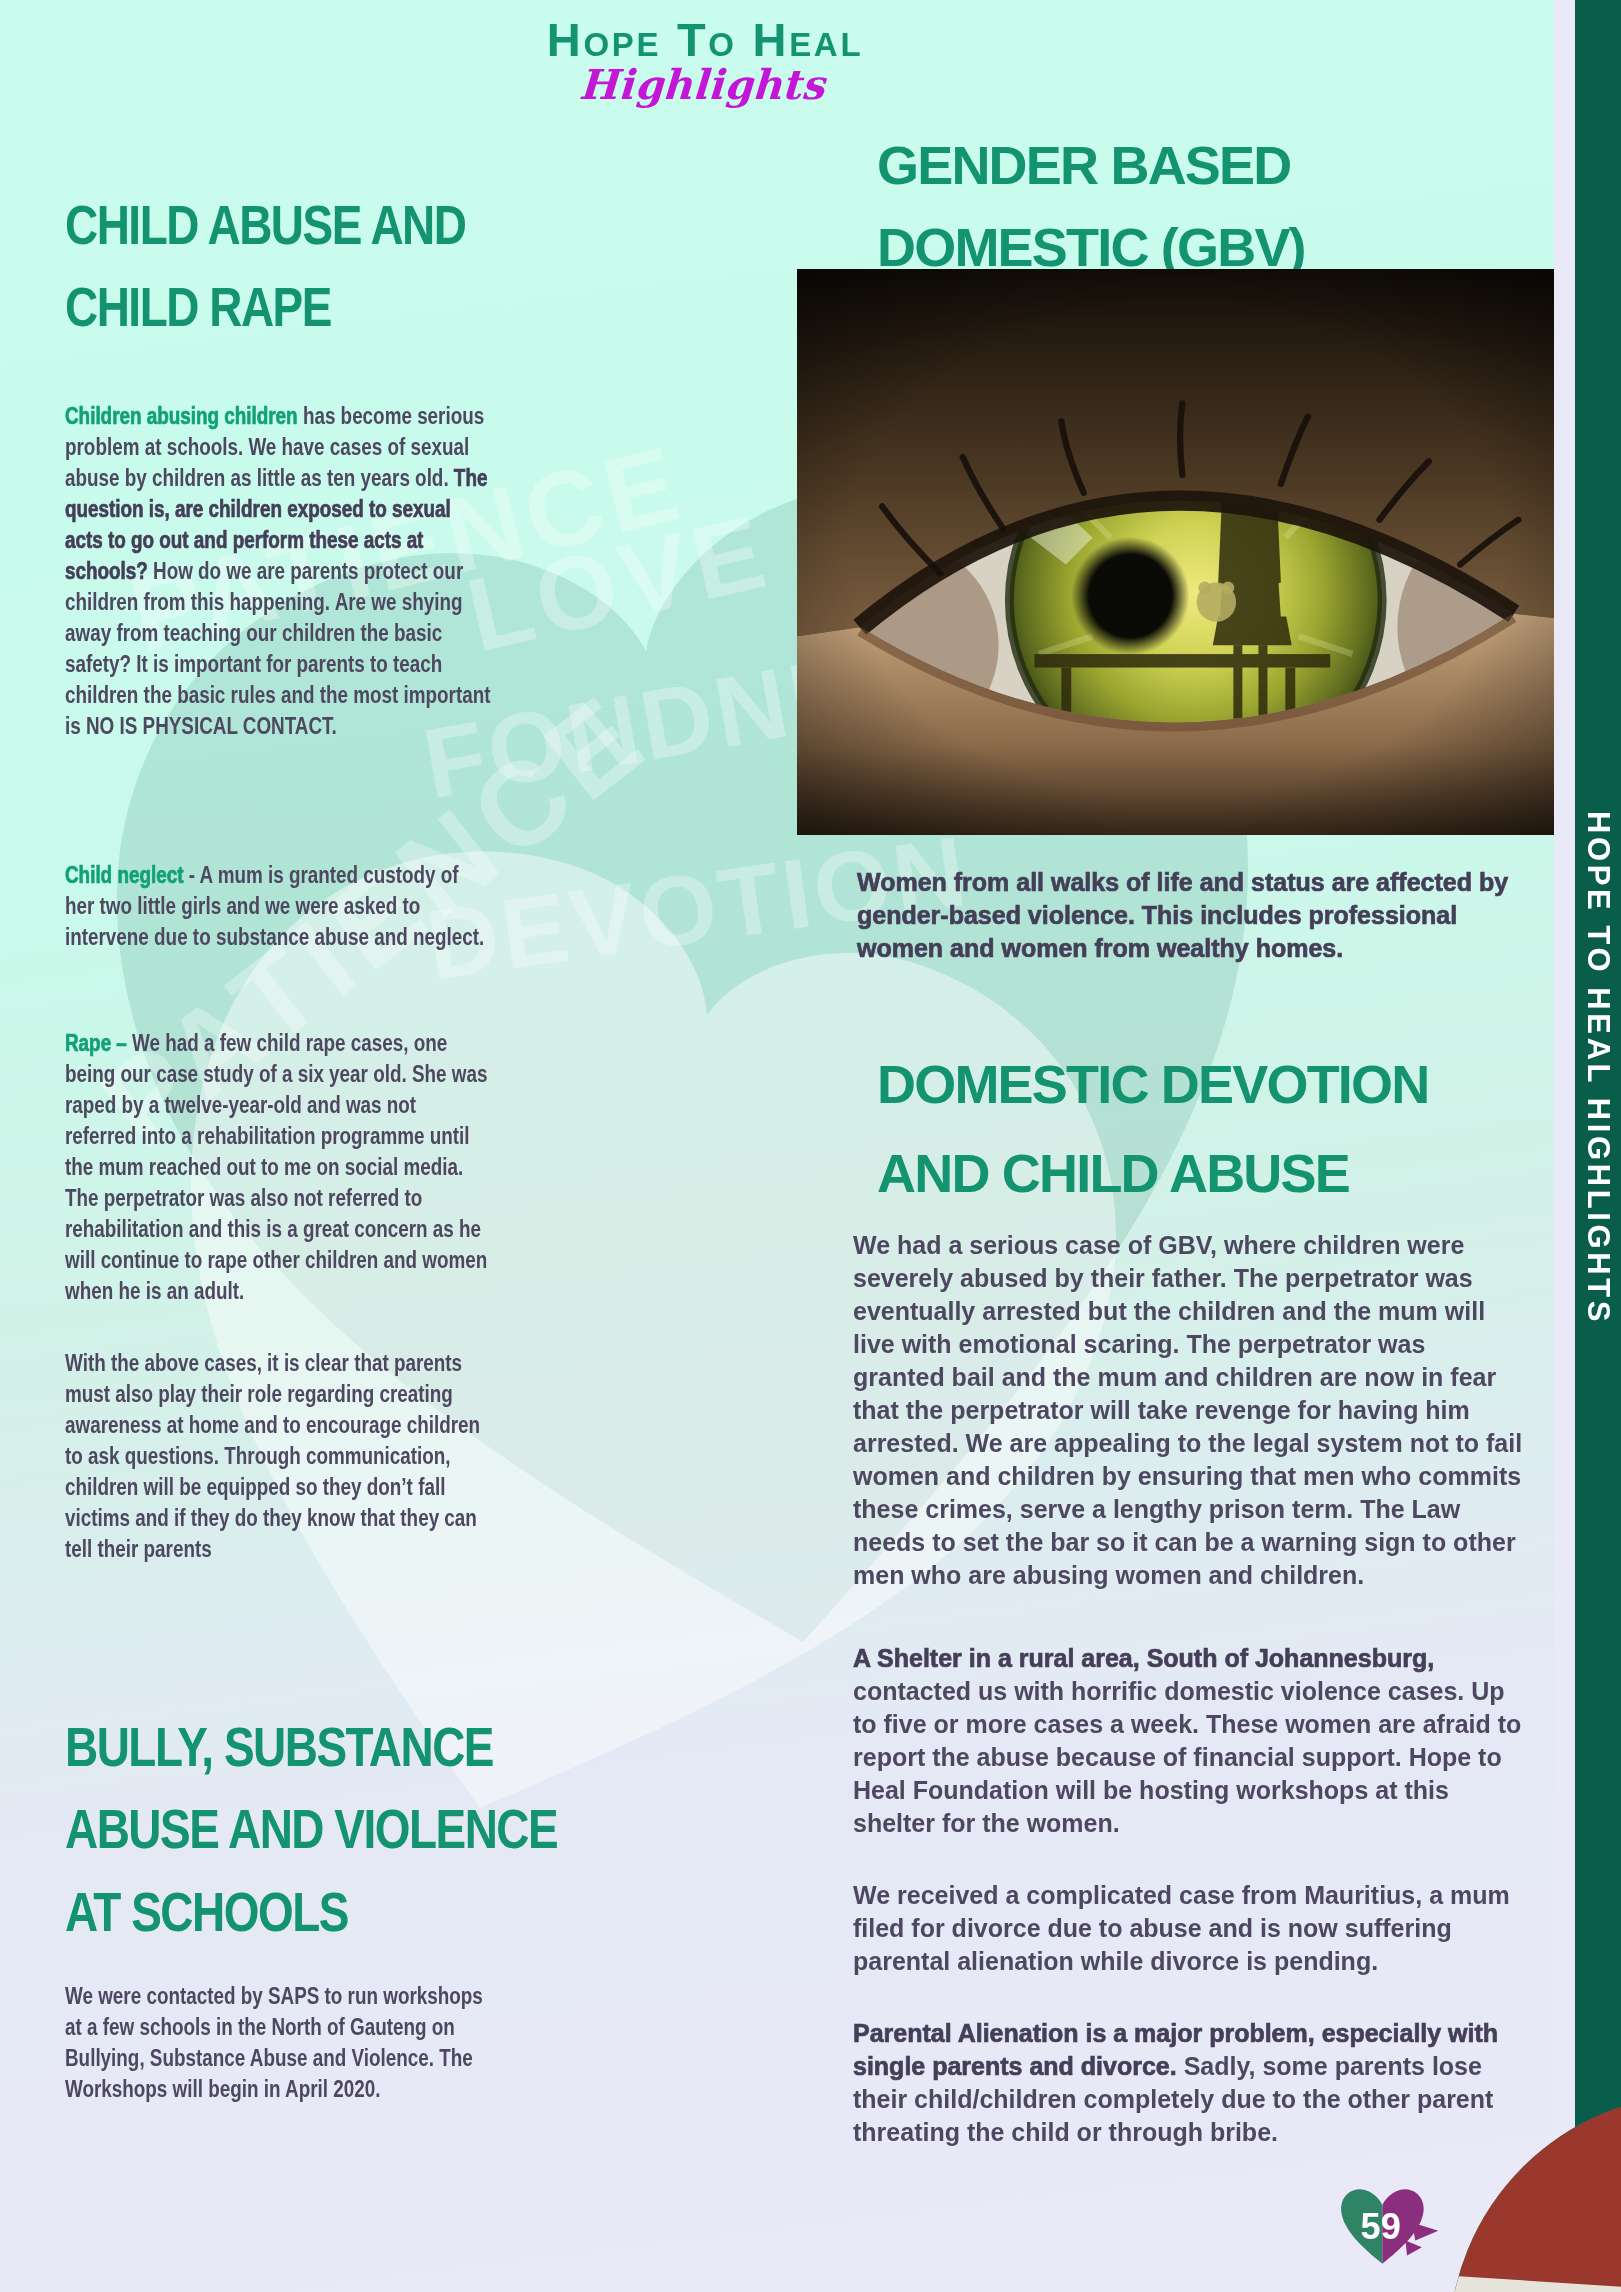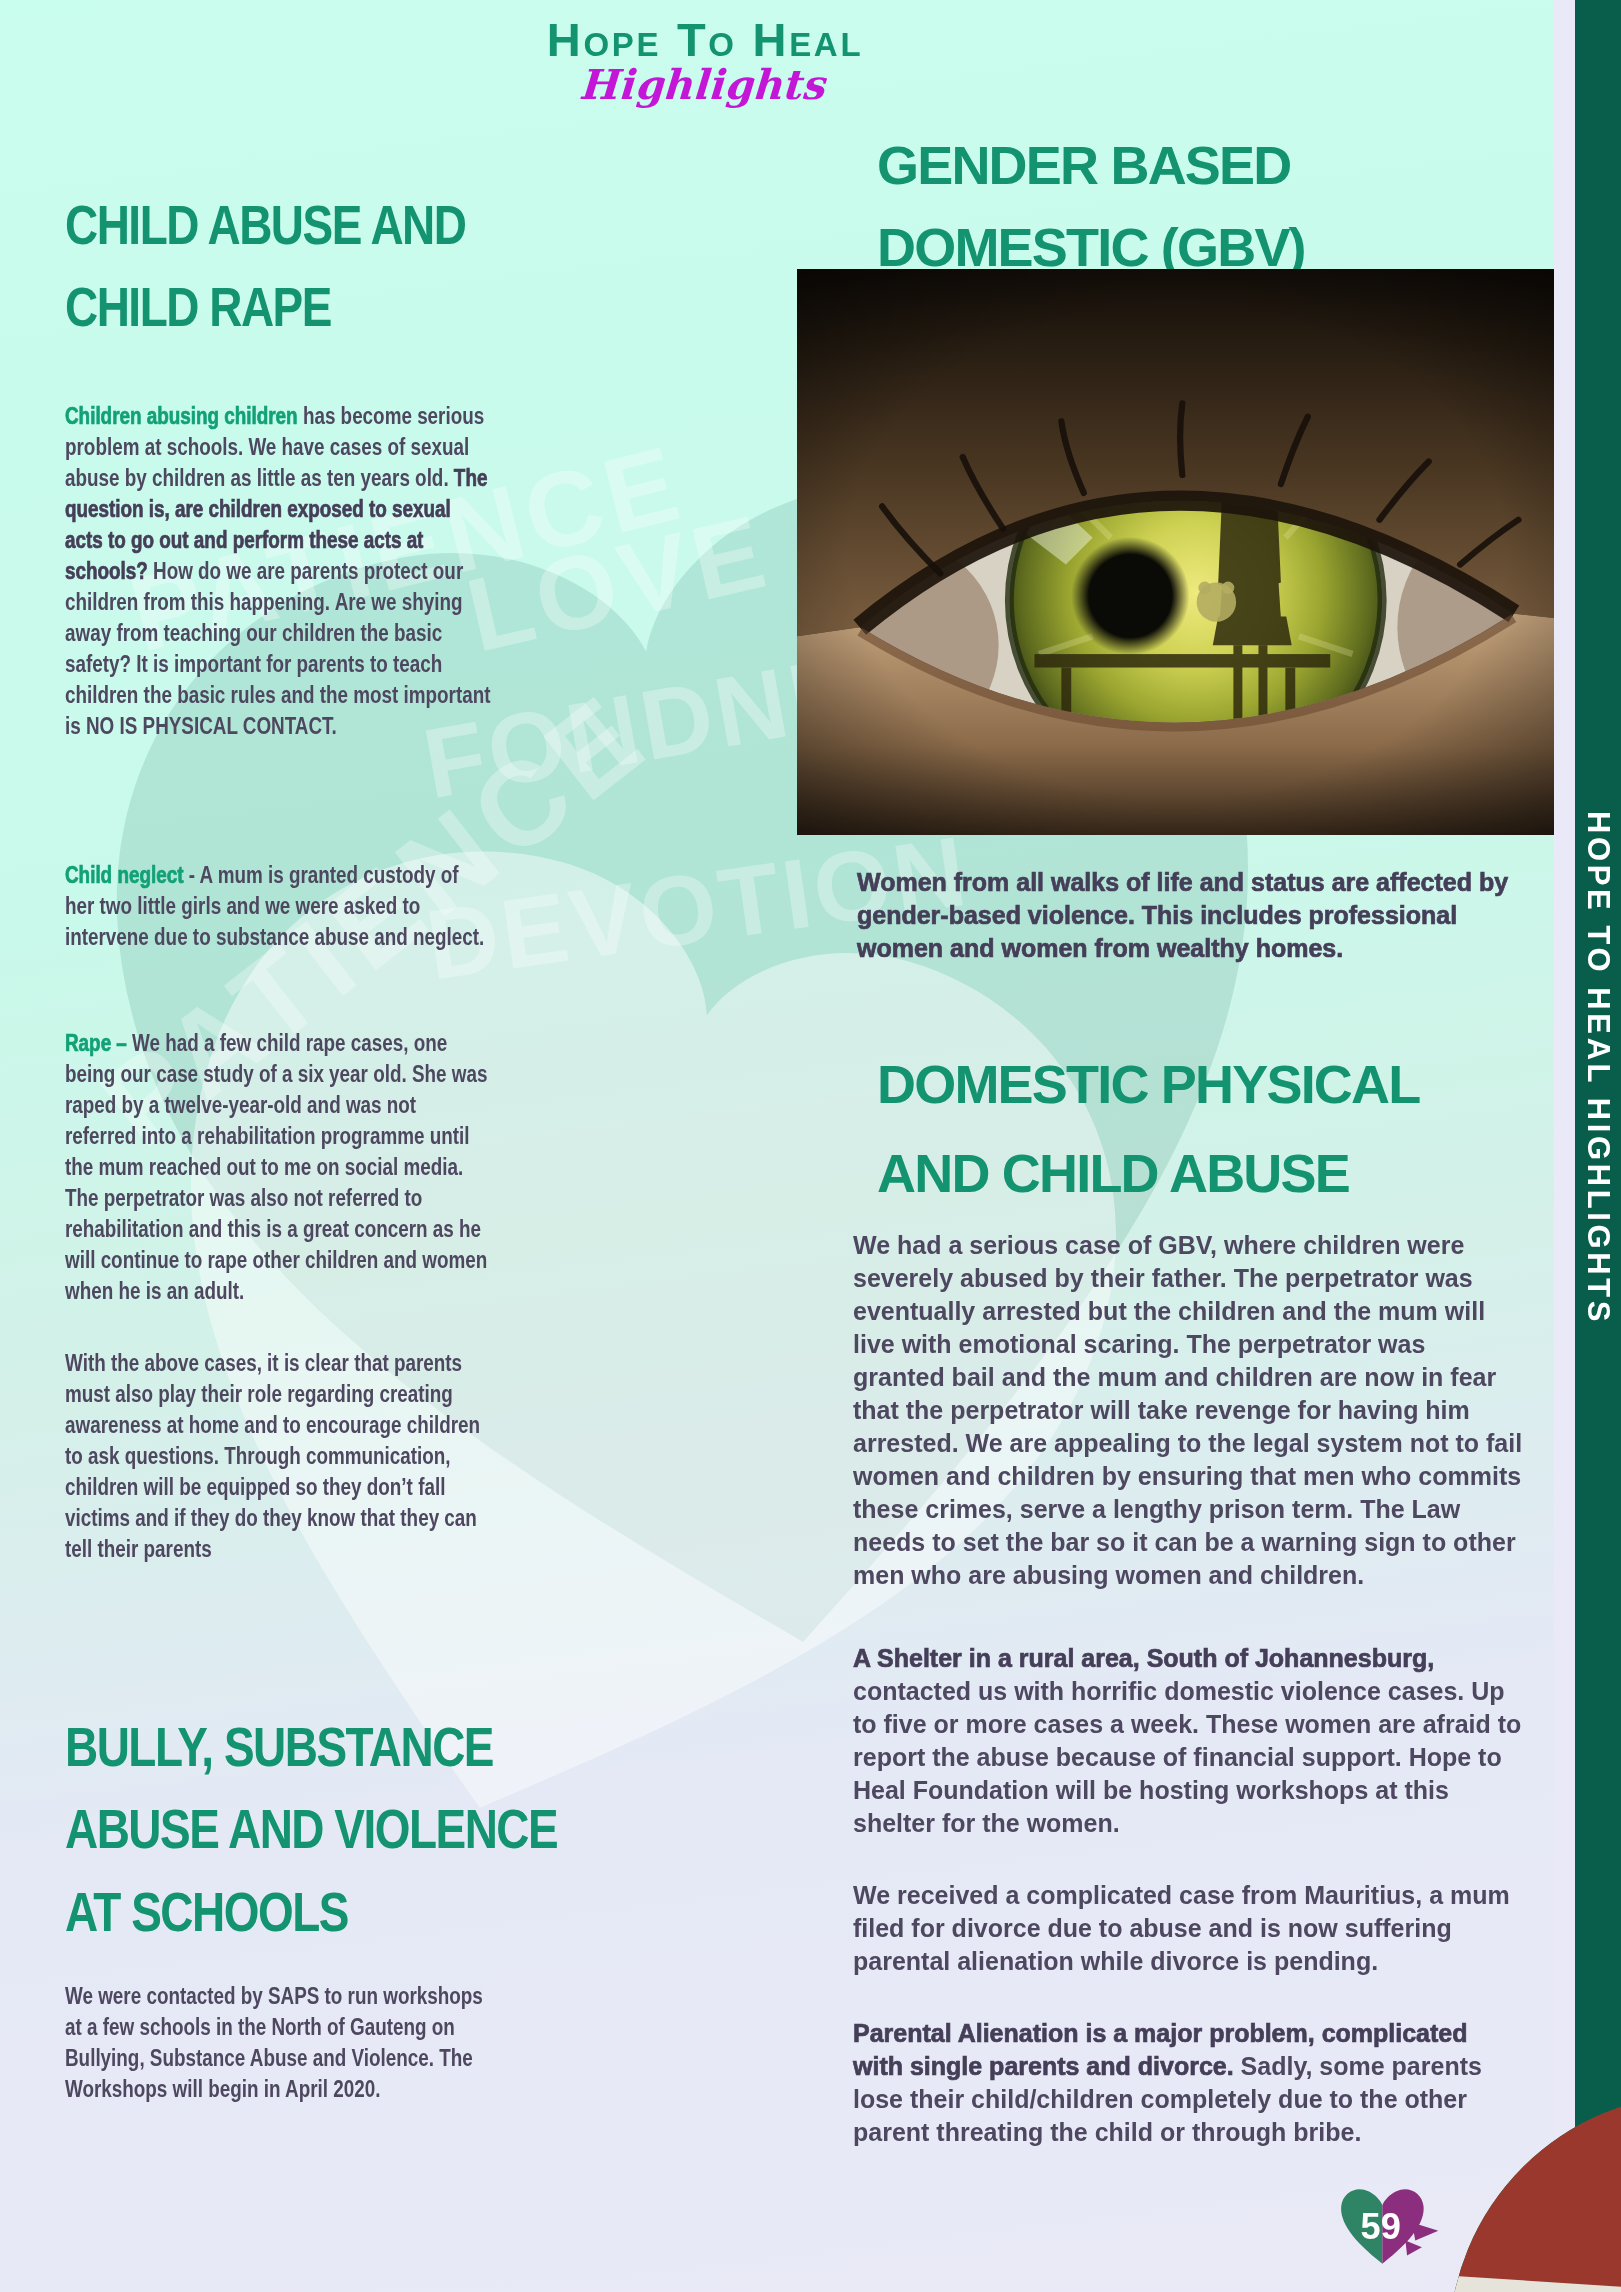--- a/index.html
+++ b/index.html
@@ -82,27 +82,27 @@
 
     <p class="body" style="top:1981px;margin:0;"><span class="seg seg-normal">We were contacted by SAPS to run workshops at a few schools in the North of Gauteng on Bullying, Substance Abuse and Violence. The Workshops will begin in April 2020.</span></p>
   </div>
 
   <div class="col col-right">
     <div class="bigh" style="top:124px;">GENDER BASED</div>
     <div class="bigh" style="top:206px;">DOMESTIC (GBV)</div>
 
     <p class="body" style="top:862px;margin:4px;"><span class="seg seg-bold">Women from all walks of life and status are affected by gender-based violence. This includes professional women and women from wealthy homes.</span></p>
 
-    <div class="bigh" style="top:1043px;">DOMESTIC PHYSICAL</div>
+    <div class="bigh" style="top:1043px;">DOMESTIC DEVOTION</div>
     <div class="bigh" style="top:1132px;">AND CHILD ABUSE</div>
 
     <p class="body" style="top:1229px;margin:0;"><span class="seg seg-normal">We had a serious case of GBV, where children were severely abused by their father. The perpetrator was eventually arrested but the children and the mum will live with emotional scaring. The perpetrator was granted bail and the mum and children are now in fear that the perpetrator will take revenge for having him arrested.  We are appealing to the legal system not to fail women and children by ensuring that men who commits these crimes, serve a lengthy prison term. The Law needs to set the bar so it can be a warning sign to other men who are abusing women and children.</span></p>
     <p class="body" style="top:1642px;margin:0;"><span class="seg seg-bold">A Shelter in a rural area, South of Johannesburg, </span><span class="seg seg-normal">contacted us with horrific domestic violence cases. Up to five or more cases a week. These women are afraid to report the abuse because of financial support. Hope to Heal Foundation will be hosting workshops at this shelter for the women.</span></p>
     <p class="body" style="top:1879px;margin:0;"><span class="seg seg-normal">We received a complicated case from Mauritius, a mum filed for divorce due to abuse and  is now suffering parental alienation while divorce is pending.</span></p>
-    <p class="body" style="top:2017px;margin:0;"><span class="seg seg-bold">Parental Alienation is a major problem, complicated with single parents and divorce. </span><span class="seg seg-normal">Sadly, some parents lose their child/children completely due to the other parent threating the child or through bribe.</span></p>
+    <p class="body" style="top:2017px;margin:0;"><span class="seg seg-bold">Parental Alienation is a major problem, especially with single parents and divorce. </span><span class="seg seg-normal">Sadly, some parents lose their child/children completely due to the other parent threating the child or through bribe.</span></p>
   </div>
 
   <div class="eyebox">
     <svg viewBox="0 0 847 632" preserveAspectRatio="none">
       <defs>
         <radialGradient id="irisG" cx="50%" cy="48%" r="55%">
           <stop offset="0%" stop-color="#eeea7e"></stop>
             <stop offset="35%" stop-color="#cdd152"></stop>
           <stop offset="62%" stop-color="#9aa530"></stop>
             <stop offset="85%" stop-color="#5e6b1e"></stop>

